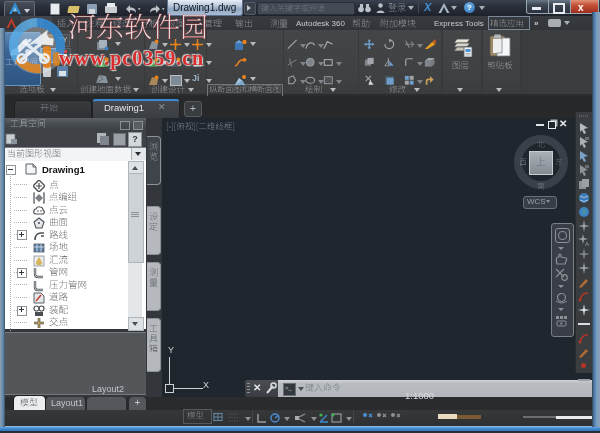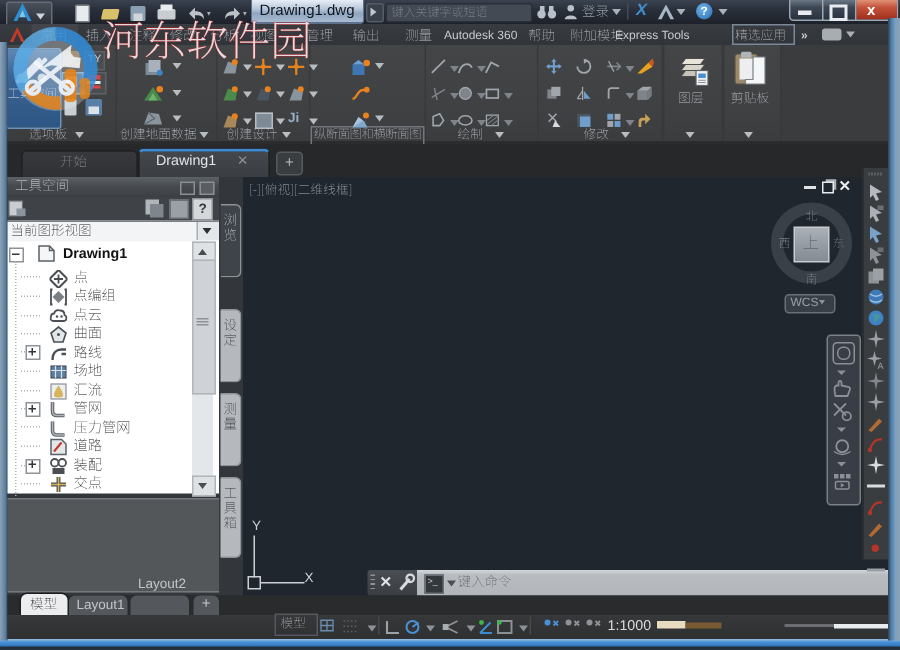--- a/index.html
+++ b/index.html
@@ -100,21 +100,21 @@
 <svg style="position:absolute;left:270px;top:18.5px;overflow:visible" width="18" height="9" viewBox="0 0 1000 500">
     <path d="M245 378 256 370Q270 382 284 397Q298 412 311 426Q324 441 331 452L320 462Q313 450 300 435Q288 420 274 405Q259 390 245 378ZM160 46H318V346H304V62H174V346H160ZM444 20H458V438Q458 449 455 454Q452 458 444 461Q437 462 422 463Q408 464 382 463Q382 460 380 456Q378 452 376 449Q398 450 413 450Q429 450 434 449Q444 449 444 439ZM376 59H390V350H376ZM228 106H242V268Q242 294 238 320Q235 346 224 372Q214 398 193 421Q172 444 138 463Q138 462 136 460Q134 458 132 456Q130 454 128 453Q160 434 180 412Q200 390 211 366Q221 342 224 317Q228 292 228 268ZM48 31 58 22Q72 29 86 39Q102 48 115 58Q128 68 137 76L128 88Q119 80 106 69Q92 59 78 49Q62 39 48 31ZM24 167 33 157Q48 164 63 174Q78 184 92 193Q106 202 115 210L106 221Q98 214 84 204Q70 194 54 185Q38 175 24 167ZM36 448Q46 430 59 402Q72 376 84 346Q97 316 107 290L118 298Q109 324 97 353Q85 382 72 409Q60 436 49 458ZM606 98V136H895V98ZM606 46V84H895V46ZM591 32H910V151H591ZM596 291V330H912V291ZM596 238V276H912V238ZM582 222H926V345H582ZM742 229H756V445H742ZM530 178H971V193H530ZM564 384H939V398H564ZM525 438H976V452H525Z" fill="#c7cbcf"></path>
   </svg>
 <div class="ab" style="left:296px;top:19px;font-size:8px;color:#c7cbcf">Autodesk 360</div>
 <svg style="position:absolute;left:352px;top:18.5px;overflow:visible" width="18" height="9" viewBox="0 0 1000 500">
     <path d="M40 60H266V74H40ZM30 194H272V209H30ZM50 124H260V140H50ZM300 37H448V52H314V280H300ZM442 37H446L448 36L458 44Q442 64 424 86Q406 108 388 128Q424 149 438 168Q452 186 453 204Q454 218 448 226Q442 236 432 240Q426 242 418 244Q410 246 404 247Q390 248 374 248Q357 248 342 246Q342 244 340 240Q338 236 336 233Q355 235 372 235Q390 236 402 234Q408 234 414 232Q420 232 424 230Q440 223 440 204Q439 188 423 170Q408 152 370 131Q384 115 397 99Q410 82 422 67Q434 52 442 40ZM152 14H166V139Q166 150 162 168Q158 188 147 210Q136 232 114 255Q92 277 56 294Q54 292 50 288Q48 285 44 283Q80 268 101 248Q122 228 133 208Q144 188 148 170Q152 152 152 139ZM242 262H256V465H242ZM84 304H416V318H98V439H84ZM410 304H425V412Q425 420 422 425Q419 430 410 432Q402 434 382 435Q362 435 328 435Q328 432 326 428Q324 425 322 422Q342 422 358 422Q374 422 384 422Q395 422 400 422Q406 421 408 419Q410 418 410 412ZM731 134H954V148H731ZM946 134H960Q960 134 960 136Q960 138 960 140Q960 143 960 144Q958 226 956 281Q954 336 951 371Q948 406 944 424Q939 442 933 450Q928 457 920 460Q913 462 902 462Q892 463 872 462Q853 462 832 460Q832 456 831 452Q830 448 828 446Q852 448 872 448Q892 448 900 448Q907 448 912 447Q916 446 920 442Q925 436 929 417Q933 399 936 364Q939 329 942 274Q944 218 946 138ZM831 14H846Q846 67 844 120Q842 173 836 224Q829 274 814 320Q798 365 771 402Q744 440 700 466Q698 464 694 461Q690 458 688 456Q730 432 758 395Q784 358 800 313Q815 268 822 219Q828 169 830 117Q831 65 831 14ZM559 42H711V368H696V57H574V400H559ZM522 401Q549 395 585 387Q621 380 662 370Q703 362 744 352L745 366Q706 376 666 384Q626 394 590 402Q554 410 526 416ZM566 154H701V168H566ZM566 264H701V278H566Z" fill="#c7cbcf"></path>
   </svg>
 <svg style="position:absolute;left:380px;top:18.5px;overflow:visible" width="36" height="9" viewBox="0 0 2000 500">
     <path d="M264 135H476V150H264ZM409 16H424V438Q424 450 420 455Q416 460 408 462Q400 464 384 464Q368 465 339 464Q338 462 336 458Q335 454 333 450Q356 451 374 451Q392 451 398 450Q404 450 406 448Q409 446 409 439ZM286 221 298 216Q309 234 321 255Q332 276 342 296Q352 316 358 332L345 339Q339 323 329 303Q319 282 308 261Q296 240 286 221ZM259 14 274 18Q262 58 245 96Q228 134 209 168Q189 201 167 227Q166 226 164 224Q161 222 158 220Q156 218 154 218Q188 180 215 126Q242 72 259 14ZM46 36H156V50H61V464H46ZM151 36H154L157 35L166 42Q156 72 142 107Q128 142 115 175Q144 209 154 238Q164 268 164 292Q164 310 160 324Q156 339 148 345Q140 352 126 353Q110 354 92 353Q92 350 91 346Q90 342 88 338Q98 339 106 339Q114 340 121 339Q132 338 138 334Q144 329 147 317Q149 305 149 292Q149 269 139 240Q129 212 98 177Q106 159 114 140Q121 122 128 104Q134 86 140 70Q146 54 151 40ZM218 128 231 115 232 116V462H218ZM799 407H942V422H799ZM528 114H730V129H528ZM792 82H952V456H936V96H807V460H792ZM724 114H739Q739 114 739 117Q739 119 739 122Q739 124 739 126Q738 212 736 270Q734 328 732 364Q730 400 726 419Q722 438 716 446Q712 452 705 455Q699 458 689 458Q680 459 663 458Q647 458 630 456Q630 453 629 449Q628 444 626 442Q646 443 664 443Q680 444 687 444Q692 444 696 443Q700 442 704 437Q708 431 711 412Q714 394 717 357Q720 320 721 262Q723 204 724 119ZM611 21H626Q625 86 623 150Q620 214 612 274Q604 333 584 382Q566 432 532 466Q530 464 528 463Q526 462 523 461Q520 460 518 458Q545 432 562 396Q580 359 590 315Q600 271 604 222Q608 173 610 122Q611 71 611 21ZM1174 64H1470V78H1174ZM1162 334H1467V348H1162ZM1262 15H1276V125H1262ZM1372 15H1386V125H1372ZM1216 214V265H1426V214ZM1216 150V200H1426V150ZM1202 136H1441V280H1202ZM1310 276H1324Q1320 314 1310 344Q1301 374 1283 398Q1265 421 1236 438Q1206 454 1162 466Q1162 463 1159 459Q1156 456 1154 454Q1196 444 1225 428Q1253 412 1270 390Q1288 368 1296 339Q1306 310 1310 276ZM1328 338Q1345 382 1384 412Q1423 442 1476 453Q1475 454 1473 457Q1471 459 1470 461Q1468 464 1466 466Q1412 452 1372 420Q1332 388 1314 341ZM1029 114H1172V129H1029ZM1100 14H1114V464H1100ZM1098 118 1112 122Q1107 150 1098 183Q1090 216 1080 247Q1069 278 1058 305Q1046 332 1034 351Q1032 349 1030 347Q1028 344 1026 342Q1024 340 1022 340Q1034 322 1046 296Q1057 270 1067 240Q1078 210 1086 179Q1094 148 1098 118ZM1114 152Q1118 158 1126 172Q1134 186 1144 204Q1154 221 1162 236Q1170 250 1172 256L1161 270Q1158 261 1150 245Q1142 230 1133 212Q1124 194 1116 180Q1108 166 1104 159ZM1701 104H1936V261H1922V120H1701ZM1684 250H1975V266H1684ZM1832 256Q1850 327 1887 378Q1925 430 1983 453Q1982 454 1980 457Q1978 460 1976 462Q1974 464 1972 466Q1933 448 1903 419Q1872 390 1851 349Q1830 309 1818 260ZM1809 20H1824V184Q1824 224 1818 262Q1814 300 1798 337Q1782 373 1750 406Q1718 438 1664 466Q1664 464 1662 462Q1660 460 1658 458Q1656 456 1654 454Q1707 428 1738 396Q1768 365 1784 330Q1800 296 1804 258Q1809 222 1809 184ZM1530 140H1674V154H1530ZM1597 20H1612V337H1597ZM1522 362Q1542 354 1567 344Q1592 334 1621 322Q1649 310 1678 298L1680 312Q1640 329 1600 346Q1560 364 1528 376Z" fill="#c7cbcf"></path>
   </svg>
-<div class="ab" style="left:410px;top:19px;font-size:8px;color:#c7cbcf">Express Tools</div>
+<div class="ab" style="left:434px;top:19px;font-size:8px;color:#c7cbcf">Express Tools</div>
 <div class="ab" style="left:488px;top:16px;width:40px;height:12px;border:1px solid #7a8898"></div>
 <svg style="position:absolute;left:490px;top:18.5px;overflow:visible" width="34" height="8.5" viewBox="0 0 2000 500">
     <path d="M102 16H116V465H102ZM24 184H180V198H24ZM98 191 112 195Q106 220 97 248Q88 276 78 304Q67 332 56 355Q44 378 32 395Q32 392 29 390Q27 388 25 385Q22 382 20 381Q36 360 50 328Q66 296 78 260Q91 224 98 191ZM114 214Q118 220 127 234Q136 248 147 264Q158 280 167 295Q176 310 180 316L167 328Q164 319 155 304Q146 289 136 272Q126 255 117 241Q108 226 104 220ZM34 52 47 48Q54 65 61 84Q68 104 73 122Q78 140 80 154L66 158Q64 143 60 125Q54 106 48 87Q42 68 34 52ZM172 47 188 53Q182 70 174 90Q167 110 160 129Q152 148 145 162L134 156Q140 142 148 123Q155 104 162 83Q168 63 172 47ZM216 60H464V74H216ZM230 116H453V131H230ZM202 177H477V192H202ZM330 14H344V184H330ZM239 232H434V246H254V464H239ZM425 232H440V442Q440 450 437 454Q435 459 428 462Q421 464 407 464Q393 464 370 464Q370 461 368 457Q366 453 364 450Q384 450 398 450Q412 450 417 450Q422 450 424 448Q425 446 425 442ZM246 297H434V312H246ZM246 363H434V378H246ZM662 194H971V208H662ZM718 91H950V106H718ZM808 16H824V204H808ZM736 30 750 32Q740 68 724 102Q708 135 690 158Q688 158 686 156Q683 154 680 153Q678 152 676 151Q696 128 711 96Q726 64 736 30ZM845 197H860V352Q860 360 864 363Q867 365 880 365Q882 365 890 365Q898 365 908 365Q918 365 926 365Q935 365 938 365Q946 365 950 361Q954 356 956 342Q958 328 958 298Q960 300 962 302Q964 303 967 304Q970 304 972 306Q972 336 969 352Q966 368 960 374Q953 380 940 380Q938 380 929 380Q920 380 910 380Q899 380 890 380Q882 380 880 380Q866 380 858 378Q851 376 848 370Q845 364 845 352ZM760 201H775Q772 236 765 265Q758 294 744 316Q731 340 709 357Q688 374 655 386Q654 384 652 382Q650 380 648 378Q646 376 645 375Q676 364 698 348Q718 332 731 310Q744 288 750 261Q757 234 760 201ZM539 42 550 34Q566 46 582 61Q597 76 610 90Q624 105 632 118L620 126Q612 114 599 98Q586 84 570 68Q554 54 539 42ZM616 206V401H600V220H533V206ZM614 393Q626 393 636 401Q646 409 665 420Q688 434 720 438Q750 442 791 442Q823 442 857 440Q891 440 923 438Q955 436 980 435Q979 436 978 440Q977 442 976 446Q976 448 975 452Q960 452 936 453Q912 454 886 455Q860 456 834 456Q810 456 792 456Q749 456 716 452Q683 448 659 433Q645 424 634 416Q623 407 614 407Q605 407 593 414Q582 420 568 432Q554 444 540 460L529 448Q545 432 560 420Q574 408 588 400Q602 393 614 393ZM1073 86H1466V100H1073ZM1066 86H1082V224Q1082 250 1080 282Q1078 313 1073 346Q1068 378 1059 410Q1050 441 1035 468Q1034 466 1032 465Q1029 464 1027 462Q1024 460 1022 460Q1038 434 1046 403Q1055 373 1060 342Q1064 310 1065 280Q1066 250 1066 224ZM1240 18 1254 13Q1264 28 1273 45Q1283 62 1288 74L1274 80Q1270 68 1260 50Q1250 32 1240 18ZM1134 184 1147 178Q1158 206 1169 236Q1180 268 1190 297Q1199 326 1204 350L1190 356Q1185 332 1176 303Q1167 274 1156 242Q1145 212 1134 184ZM1252 160 1266 154Q1274 182 1283 213Q1292 244 1298 273Q1306 302 1309 326L1295 331Q1292 308 1284 278Q1278 248 1269 218Q1261 187 1252 160ZM1422 150 1436 158Q1424 204 1406 251Q1389 299 1368 346Q1346 392 1321 435Q1319 433 1316 431Q1314 428 1311 426Q1336 386 1357 339Q1378 292 1395 244Q1412 196 1422 150ZM1101 423H1474V438H1101ZM1590 52H1930V66H1590ZM1590 170H1928V184H1590ZM1586 290H1928V305H1586ZM1582 52H1597V234Q1597 262 1595 292Q1592 322 1586 354Q1580 384 1566 414Q1554 442 1532 468Q1530 466 1528 464Q1526 462 1524 460Q1522 458 1520 457Q1542 433 1554 405Q1566 378 1572 348Q1578 319 1580 290Q1582 261 1582 234ZM1922 52H1936V434Q1936 446 1932 452Q1928 458 1918 460Q1908 462 1886 463Q1864 463 1828 462Q1827 460 1825 456Q1823 451 1821 448Q1842 448 1860 448Q1878 448 1890 448Q1903 448 1908 448Q1916 447 1918 444Q1922 442 1922 434ZM1742 56H1758V462H1742Z" fill="#c7cbcf"></path>
   </svg>
 <div class="ab" style="left:534px;top:19px;color:#c8ccd0;font-size:8px;font-weight:bold">»</div>
 <div class="ab" style="left:548px;top:19px;width:13px;height:8px;background:#a8adb2;border-radius:2px"></div>
 <div class="ab" style="left:564px;top:21px;width:0;height:0;border-left:3px solid transparent;border-right:3px solid transparent;border-top:4px solid #aab0b8"></div>
 <div class="ab" style="left:0;top:30px;width:600px;height:65px;background:#37393b"></div>
 <div class="ab" style="left:0px;top:30px;width:77px;height:64px;background:linear-gradient(180deg,#434547 0,#3e4042 48px,#3a3c3e 64px)"></div>
 <div class="ab" style="left:78px;top:30px;width:66px;height:64px;background:linear-gradient(180deg,#434547 0,#3e4042 48px,#3a3c3e 64px)"></div>
@@ -662,21 +662,21 @@
 <svg class="ab" style="left:375px;top:412px" width="12" height="12" viewBox="0 0 12 12">
     <circle cx="4" cy="3" r="2" fill="#8d9297"></circle>
     <path d="M0.5 11 #8d92970.5 6.5 7.5 6.5 7.5 11Z" fill="#8d9297"></path>
     <path d="M8 2 L11 5 M11 2 L8 5" stroke="#8d9297" stroke-width="1.2"></path>
   </svg>
 <svg class="ab" style="left:389px;top:412px" width="12" height="12" viewBox="0 0 12 12">
     <circle cx="4" cy="3" r="2" fill="#8d9297"></circle>
     <path d="M0.5 11 #8d92970.5 6.5 7.5 6.5 7.5 11Z" fill="#8d9297"></path>
     <path d="M8 2 L11 5 M11 2 L8 5" stroke="#8d9297" stroke-width="1.2"></path>
   </svg>
-<div class="ab" style="left:405px;top:412px;font-size:9.5px;color:#d8dce0">1:1000</div>
+<div class="ab" style="left:405px;top:390px;font-size:9.5px;color:#d8dce0">1:1000</div>
 <div class="ab" style="left:438px;top:414px;width:19px;height:5px;background:#e8dcc0"></div>
 <div class="ab" style="left:457px;top:415px;width:24px;height:4px;background:#7a5a32"></div>
 <div class="ab" style="left:523px;top:416px;width:33px;height:2px;background:#6a6e72"></div>
 <div class="ab" style="left:556px;top:416px;width:36px;height:2.5px;background:#e8ecef"></div>
 <div class="ab" style="left:575px;top:112px;width:17px;height:261px;background:#3a3d40;border-left:1px solid #2a2c2e"></div>
 <div class="ab" style="left:579px;top:115px;width:9px;height:2px;background:repeating-linear-gradient(90deg,#5a5e62 0,#5a5e62 1px,transparent 1px,transparent 2px)"></div>
 <svg class="ab" style="left:578px;top:122px" width="12" height="12" viewBox="0 0 12 12">
     <path d="M2 1 L10 6 L6 7 L8 11 L6 12 L4 8 L2 10Z" fill="#b4bac0"></path>
   </svg>
 <svg class="ab" style="left:578px;top:136px" width="12" height="12" viewBox="0 0 12 12">
@@ -748,12 +748,13 @@
 <path d="M20 32 L40 13 L40 21 L47 21 L47 28 L28 28Z" fill="#f6fafc" opacity="0.95" transform="rotate(6 33 20)"></path>
 <path d="M14 44 L36 26" stroke="#f2f6fa" stroke-width="3.2" stroke-linecap="round"></path>
 <path d="M17 26 L39 44" stroke="#f2f6fa" stroke-width="3.2" stroke-linecap="round"></path>
 <circle cx="15" cy="42.5" r="4.2" fill="none" stroke="#f2f6fa" stroke-width="2.6"></circle>
 <circle cx="37.5" cy="42.5" r="4.2" fill="none" stroke="#f2f6fa" stroke-width="2.6"></circle>
 <path d="M34 24 l6 -5 l3 4 l-6 5Z" fill="#f2f6fa"></path>
 </svg>
 <svg style="position:absolute;left:68px;top:13px;overflow:visible" width="140" height="28" viewBox="0 0 2500 500" opacity="0.95">
       <path d="M60 20Q84 25 100 33Q116 41 124 50Q133 59 136 68Q138 76 136 82Q134 88 128 90Q122 92 115 88Q111 76 101 65Q92 53 79 42Q67 32 55 25ZM26 130Q50 133 65 140Q80 147 88 155Q97 164 100 171Q102 179 101 185Q99 190 94 192Q88 194 81 190Q76 180 67 170Q57 160 45 150Q32 141 20 135ZM52 330Q56 330 57 328Q59 327 62 320Q65 314 68 309Q70 304 75 293Q80 282 89 260Q99 238 116 200Q132 162 158 102L168 104Q162 124 152 148Q144 172 134 197Q124 222 116 245Q107 268 101 285Q94 302 92 308Q88 320 86 330Q84 341 84 350Q84 358 86 366Q88 375 90 385Q92 396 94 408Q95 420 94 435Q94 450 88 458Q82 466 72 466Q66 466 64 460Q61 453 61 442Q64 416 64 396Q64 376 61 364Q58 352 53 348Q48 344 43 343Q38 342 29 342V330Q29 330 34 330Q38 330 44 330Q49 330 52 330ZM152 54H420L441 29Q441 29 445 32Q448 35 454 40Q460 45 467 50Q474 56 479 61Q477 69 466 69H156ZM402 54H424V424Q424 434 420 443Q418 452 408 458Q399 464 379 466Q378 462 376 456Q373 452 368 448Q362 445 351 443Q340 440 322 438V430Q322 430 331 431Q340 432 351 433Q363 434 374 434Q384 435 388 435Q396 435 399 432Q402 430 402 423ZM196 153H324V168H196ZM196 286H320V300H196ZM184 153V140L212 153H206V346Q206 347 201 350Q196 354 187 354H184ZM308 153H303L316 138L348 162Q346 165 341 168Q336 170 330 171V326Q330 327 326 329Q322 331 318 332Q314 334 310 334H308ZM792 158Q790 163 786 166Q782 170 774 170V430Q774 440 771 447Q768 455 759 460Q750 465 730 467Q730 462 727 458Q724 454 720 452Q714 449 704 447Q693 444 676 443V435Q676 435 684 436Q692 436 704 437Q715 438 725 438Q735 438 739 438Q746 438 749 436Q752 434 752 428V153ZM832 294Q871 314 897 334Q924 354 939 371Q954 388 961 402Q968 416 968 425Q967 434 962 436Q956 439 948 434Q942 418 928 400Q914 381 897 363Q880 344 861 328Q842 312 826 299ZM686 309Q684 312 679 314Q674 316 666 314Q638 358 600 393Q563 428 526 449L520 442Q542 426 566 402Q589 378 611 349Q633 320 650 288ZM903 219Q903 219 907 222Q911 226 918 230Q924 236 931 241Q938 247 944 252Q942 256 939 258Q936 260 930 260H601L597 246H882ZM934 74Q934 74 938 77Q942 80 948 85Q954 90 962 96Q969 102 975 108Q973 116 962 116H534L530 100H911ZM740 30Q738 34 732 36Q726 39 716 36L722 29Q716 45 706 68Q696 90 683 116Q670 142 656 168Q642 194 629 218Q616 242 606 260H611L595 274L568 246Q574 244 584 241Q592 238 600 236L585 254Q595 237 608 214Q621 190 635 164Q649 136 662 109Q676 82 687 57Q698 32 705 14ZM1360 170Q1359 174 1354 177Q1350 180 1341 180Q1339 210 1335 240Q1332 270 1323 300Q1314 330 1298 358Q1282 387 1255 414Q1229 442 1190 468L1182 458Q1227 426 1254 390Q1281 355 1295 317Q1309 280 1314 240Q1319 200 1320 158ZM1340 175Q1344 228 1358 277Q1372 326 1401 369Q1430 412 1482 444L1480 450Q1471 451 1465 454Q1458 457 1456 466Q1420 441 1397 408Q1374 375 1360 337Q1346 299 1340 258Q1332 218 1330 177ZM1318 24Q1317 29 1313 32Q1308 35 1300 35Q1288 85 1267 131Q1246 177 1220 209L1212 204Q1226 180 1238 150Q1250 119 1260 84Q1270 50 1276 14ZM1432 114 1450 96 1484 128Q1478 132 1464 133Q1457 144 1446 158Q1436 173 1424 187Q1412 200 1403 210L1396 206Q1402 194 1410 178Q1418 160 1426 143Q1434 126 1438 114ZM1457 114V130H1254L1257 114ZM1146 460Q1146 462 1141 465Q1136 468 1128 468H1124V238H1146ZM1164 152Q1163 158 1159 161Q1156 164 1146 166V241Q1146 241 1142 241Q1137 241 1130 241H1124V148ZM1026 359Q1044 356 1076 350Q1108 344 1150 336Q1191 328 1235 319L1236 328Q1204 338 1159 352Q1114 366 1054 382Q1051 392 1044 394ZM1200 208Q1200 208 1205 213Q1211 218 1219 225Q1228 232 1234 238Q1232 246 1222 246H1057L1053 231H1180ZM1202 81Q1202 81 1208 86Q1214 90 1222 98Q1231 104 1238 112Q1236 120 1225 120H1028L1024 104H1182ZM1147 28Q1145 32 1140 36Q1134 38 1124 36L1130 28Q1126 44 1120 65Q1114 86 1106 110Q1099 134 1091 159Q1083 184 1075 206Q1067 228 1060 246H1066L1051 260L1023 233Q1028 230 1037 228Q1045 225 1052 224L1040 240Q1046 226 1053 204Q1061 182 1069 156Q1078 131 1086 105Q1094 79 1100 56Q1106 32 1110 15ZM1641 262H1923L1944 238Q1944 238 1947 240Q1951 244 1957 248Q1963 253 1970 258Q1976 264 1981 270Q1980 278 1968 278H1645ZM1716 40 1756 52Q1755 56 1751 59Q1746 62 1738 62Q1724 114 1700 160Q1676 206 1646 236L1638 232Q1655 208 1670 178Q1685 148 1697 112Q1708 77 1716 40ZM1800 18 1840 24Q1840 28 1836 32Q1832 36 1822 38V456Q1822 458 1820 460Q1818 463 1814 464Q1810 466 1805 466H1800ZM1700 126H1909L1930 100Q1930 100 1933 104Q1937 106 1943 111Q1948 116 1955 122Q1962 127 1967 132Q1966 140 1954 140H1700ZM1590 156 1603 140 1628 149Q1626 152 1623 155Q1619 157 1613 158V458Q1613 459 1610 461Q1607 463 1603 465Q1599 466 1594 466H1590ZM1636 14 1676 26Q1674 30 1670 34Q1666 36 1657 36Q1641 80 1620 122Q1600 165 1576 202Q1552 239 1527 266L1520 261Q1542 232 1563 192Q1585 152 1604 106Q1622 60 1636 14ZM2068 419H2434V434H2068ZM2425 42H2420L2435 25L2470 52Q2467 55 2461 58Q2454 60 2447 62V450Q2447 452 2444 454Q2441 456 2436 458Q2432 460 2428 460H2425ZM2052 42V29L2077 42H2430V57H2074V456Q2074 458 2072 460Q2070 462 2066 464Q2062 466 2056 466H2052ZM2102 197H2340L2361 173Q2361 173 2365 176Q2368 178 2375 183Q2381 188 2388 193Q2394 198 2400 204Q2398 212 2388 212H2106ZM2126 119H2316L2336 96Q2336 96 2340 99Q2344 102 2350 106Q2356 111 2362 116Q2368 121 2374 126Q2372 134 2361 134H2130ZM2197 198H2222Q2220 247 2208 282Q2197 316 2172 340Q2148 364 2104 382L2101 374Q2140 353 2160 328Q2180 304 2188 272Q2196 240 2197 198ZM2272 199H2294Q2294 203 2294 207Q2294 211 2294 214V344Q2294 348 2296 350Q2298 351 2308 351H2336Q2346 351 2353 351Q2360 351 2363 350Q2366 350 2367 350Q2368 348 2370 345Q2372 340 2375 322Q2378 304 2380 284H2387L2388 346Q2395 348 2397 351Q2398 354 2398 357Q2398 362 2394 365Q2389 368 2376 370Q2362 372 2337 372H2304Q2290 372 2284 369Q2277 367 2275 362Q2272 356 2272 348Z" fill="rgba(240,245,250,0.92)" stroke="#c52020" stroke-width="11" paint-order="stroke"></path>
     </svg>
+<div class="ab" style="left:59px;top:47px;font-size:20px;font-weight:bold;color:#d92b2b;letter-spacing:1px;text-shadow:0 0 2px rgba(255,255,255,0.9),1px 1px 1px rgba(255,255,255,0.7),-1px -1px 1px rgba(255,255,255,0.7);font-family:'Liberation Serif',serif">www.pc0359.cn</div>
 </div>
 </body></html>

